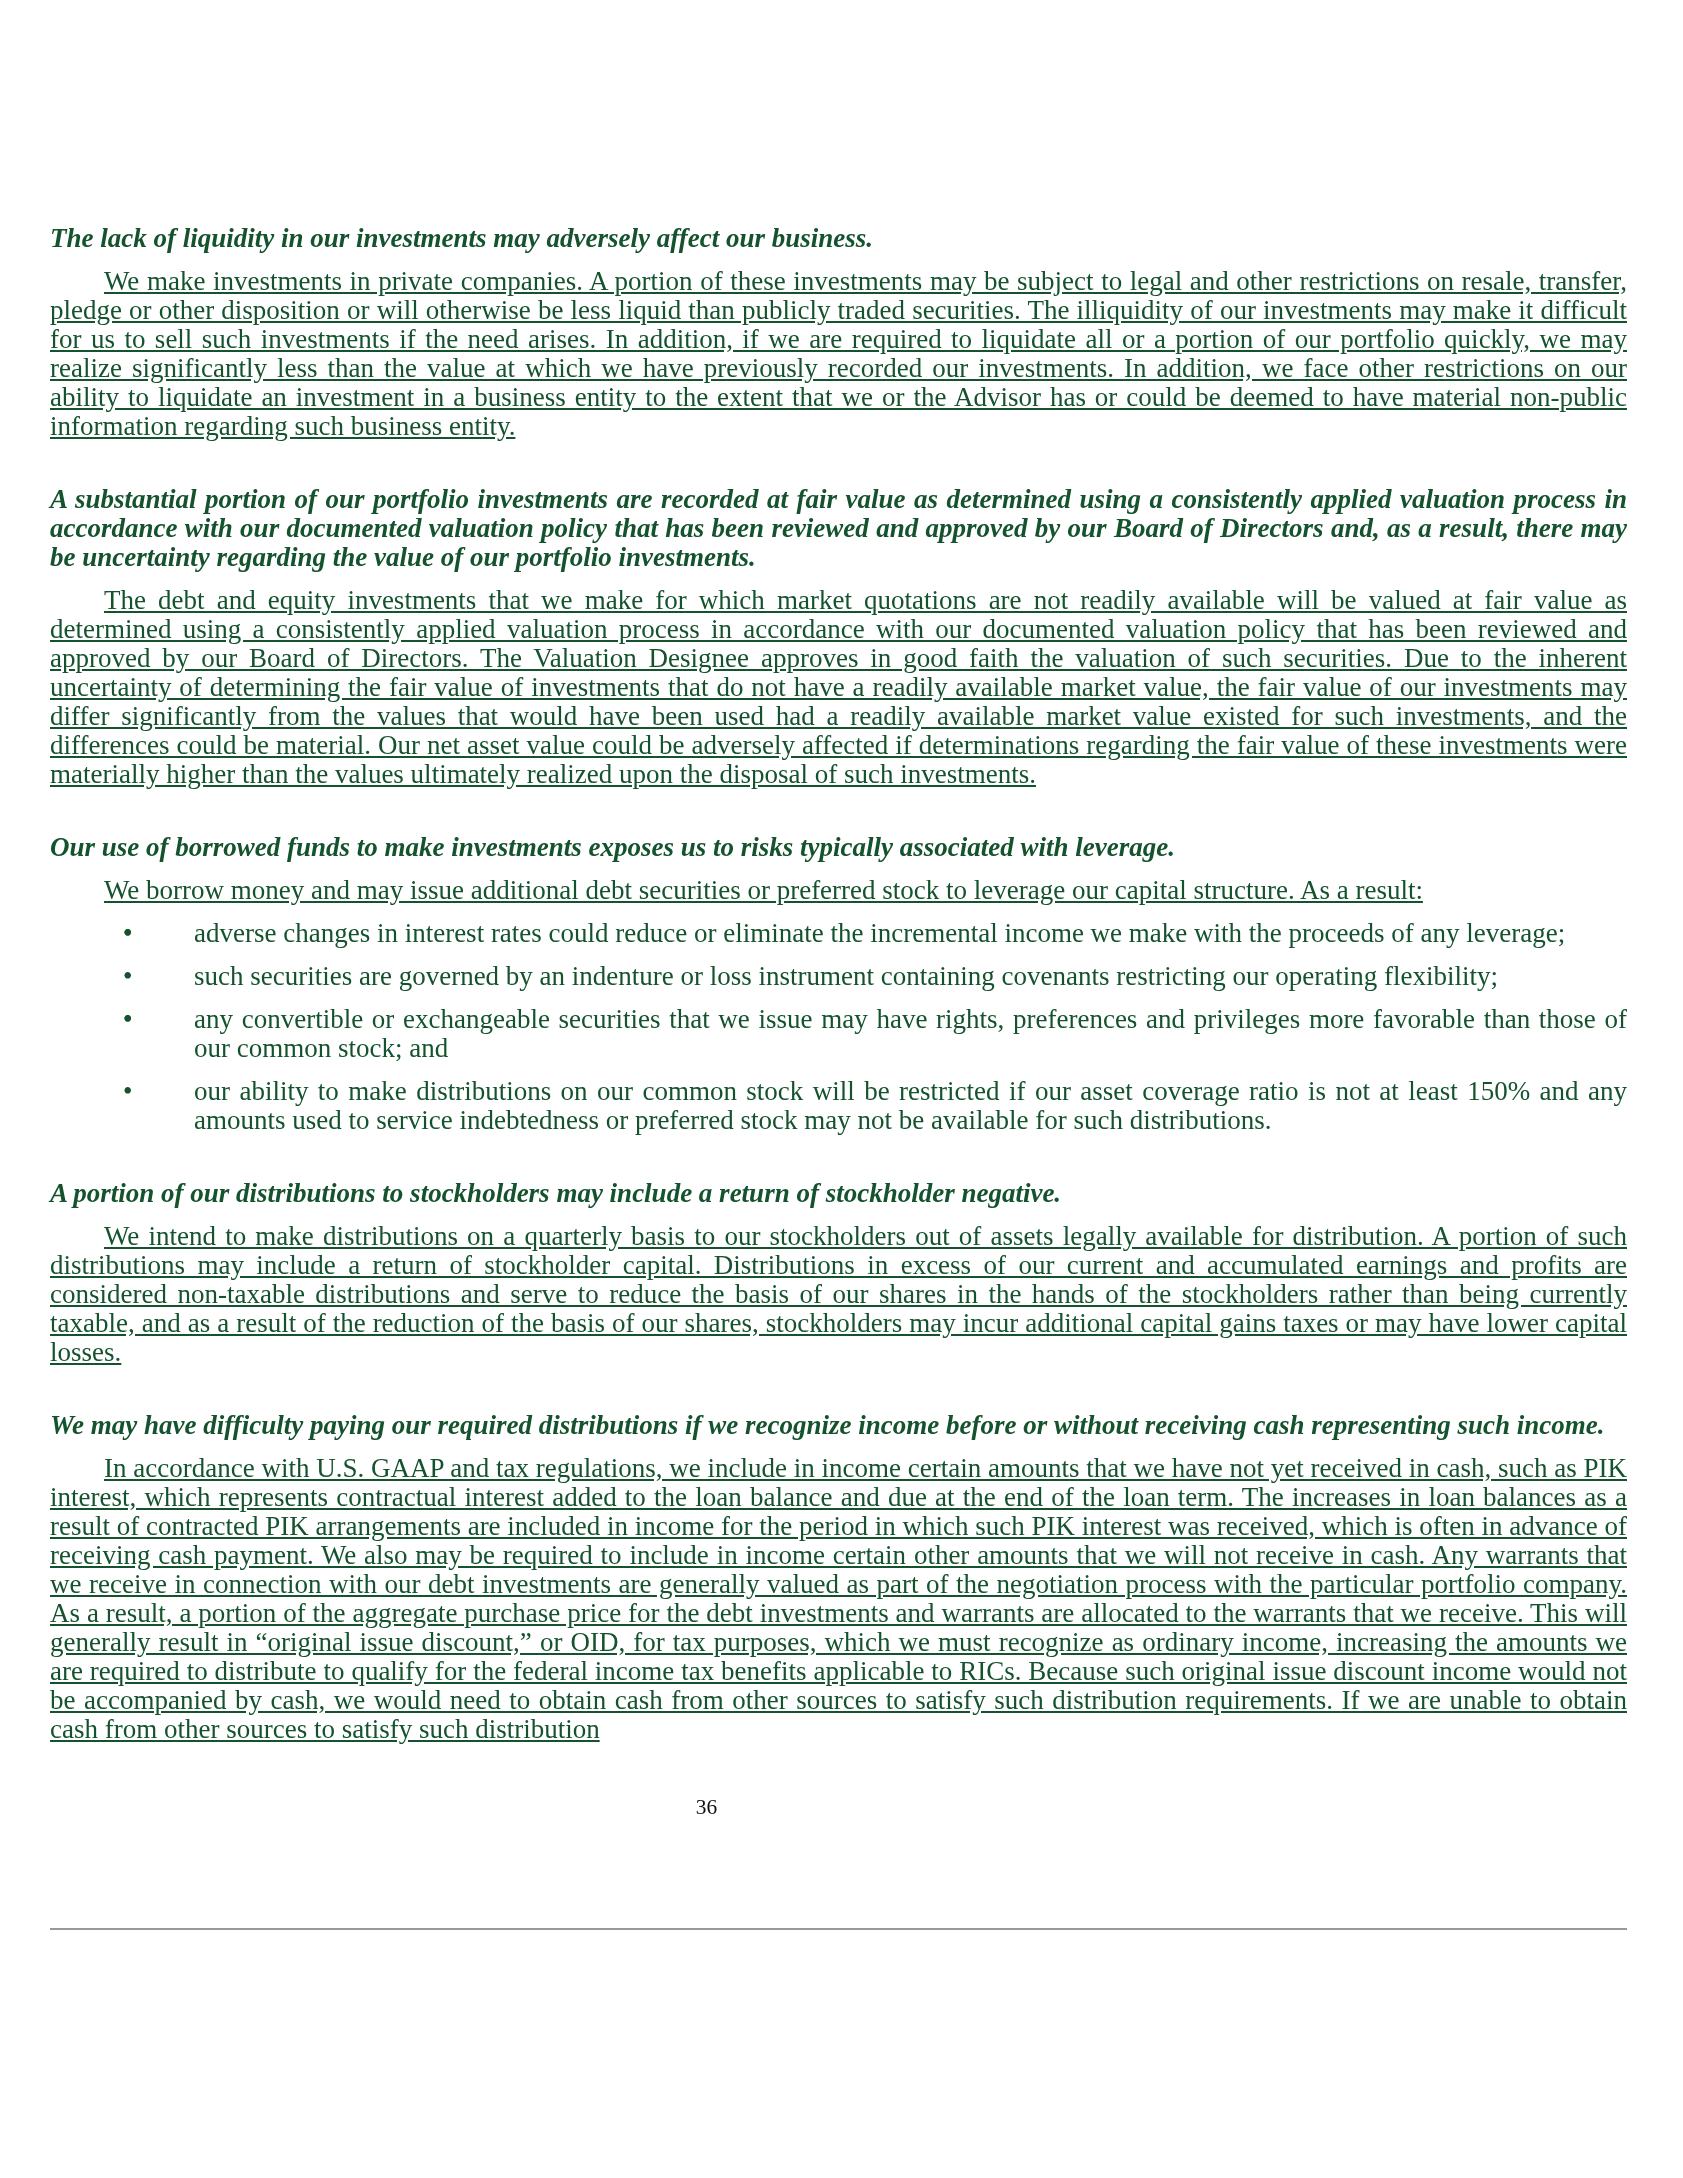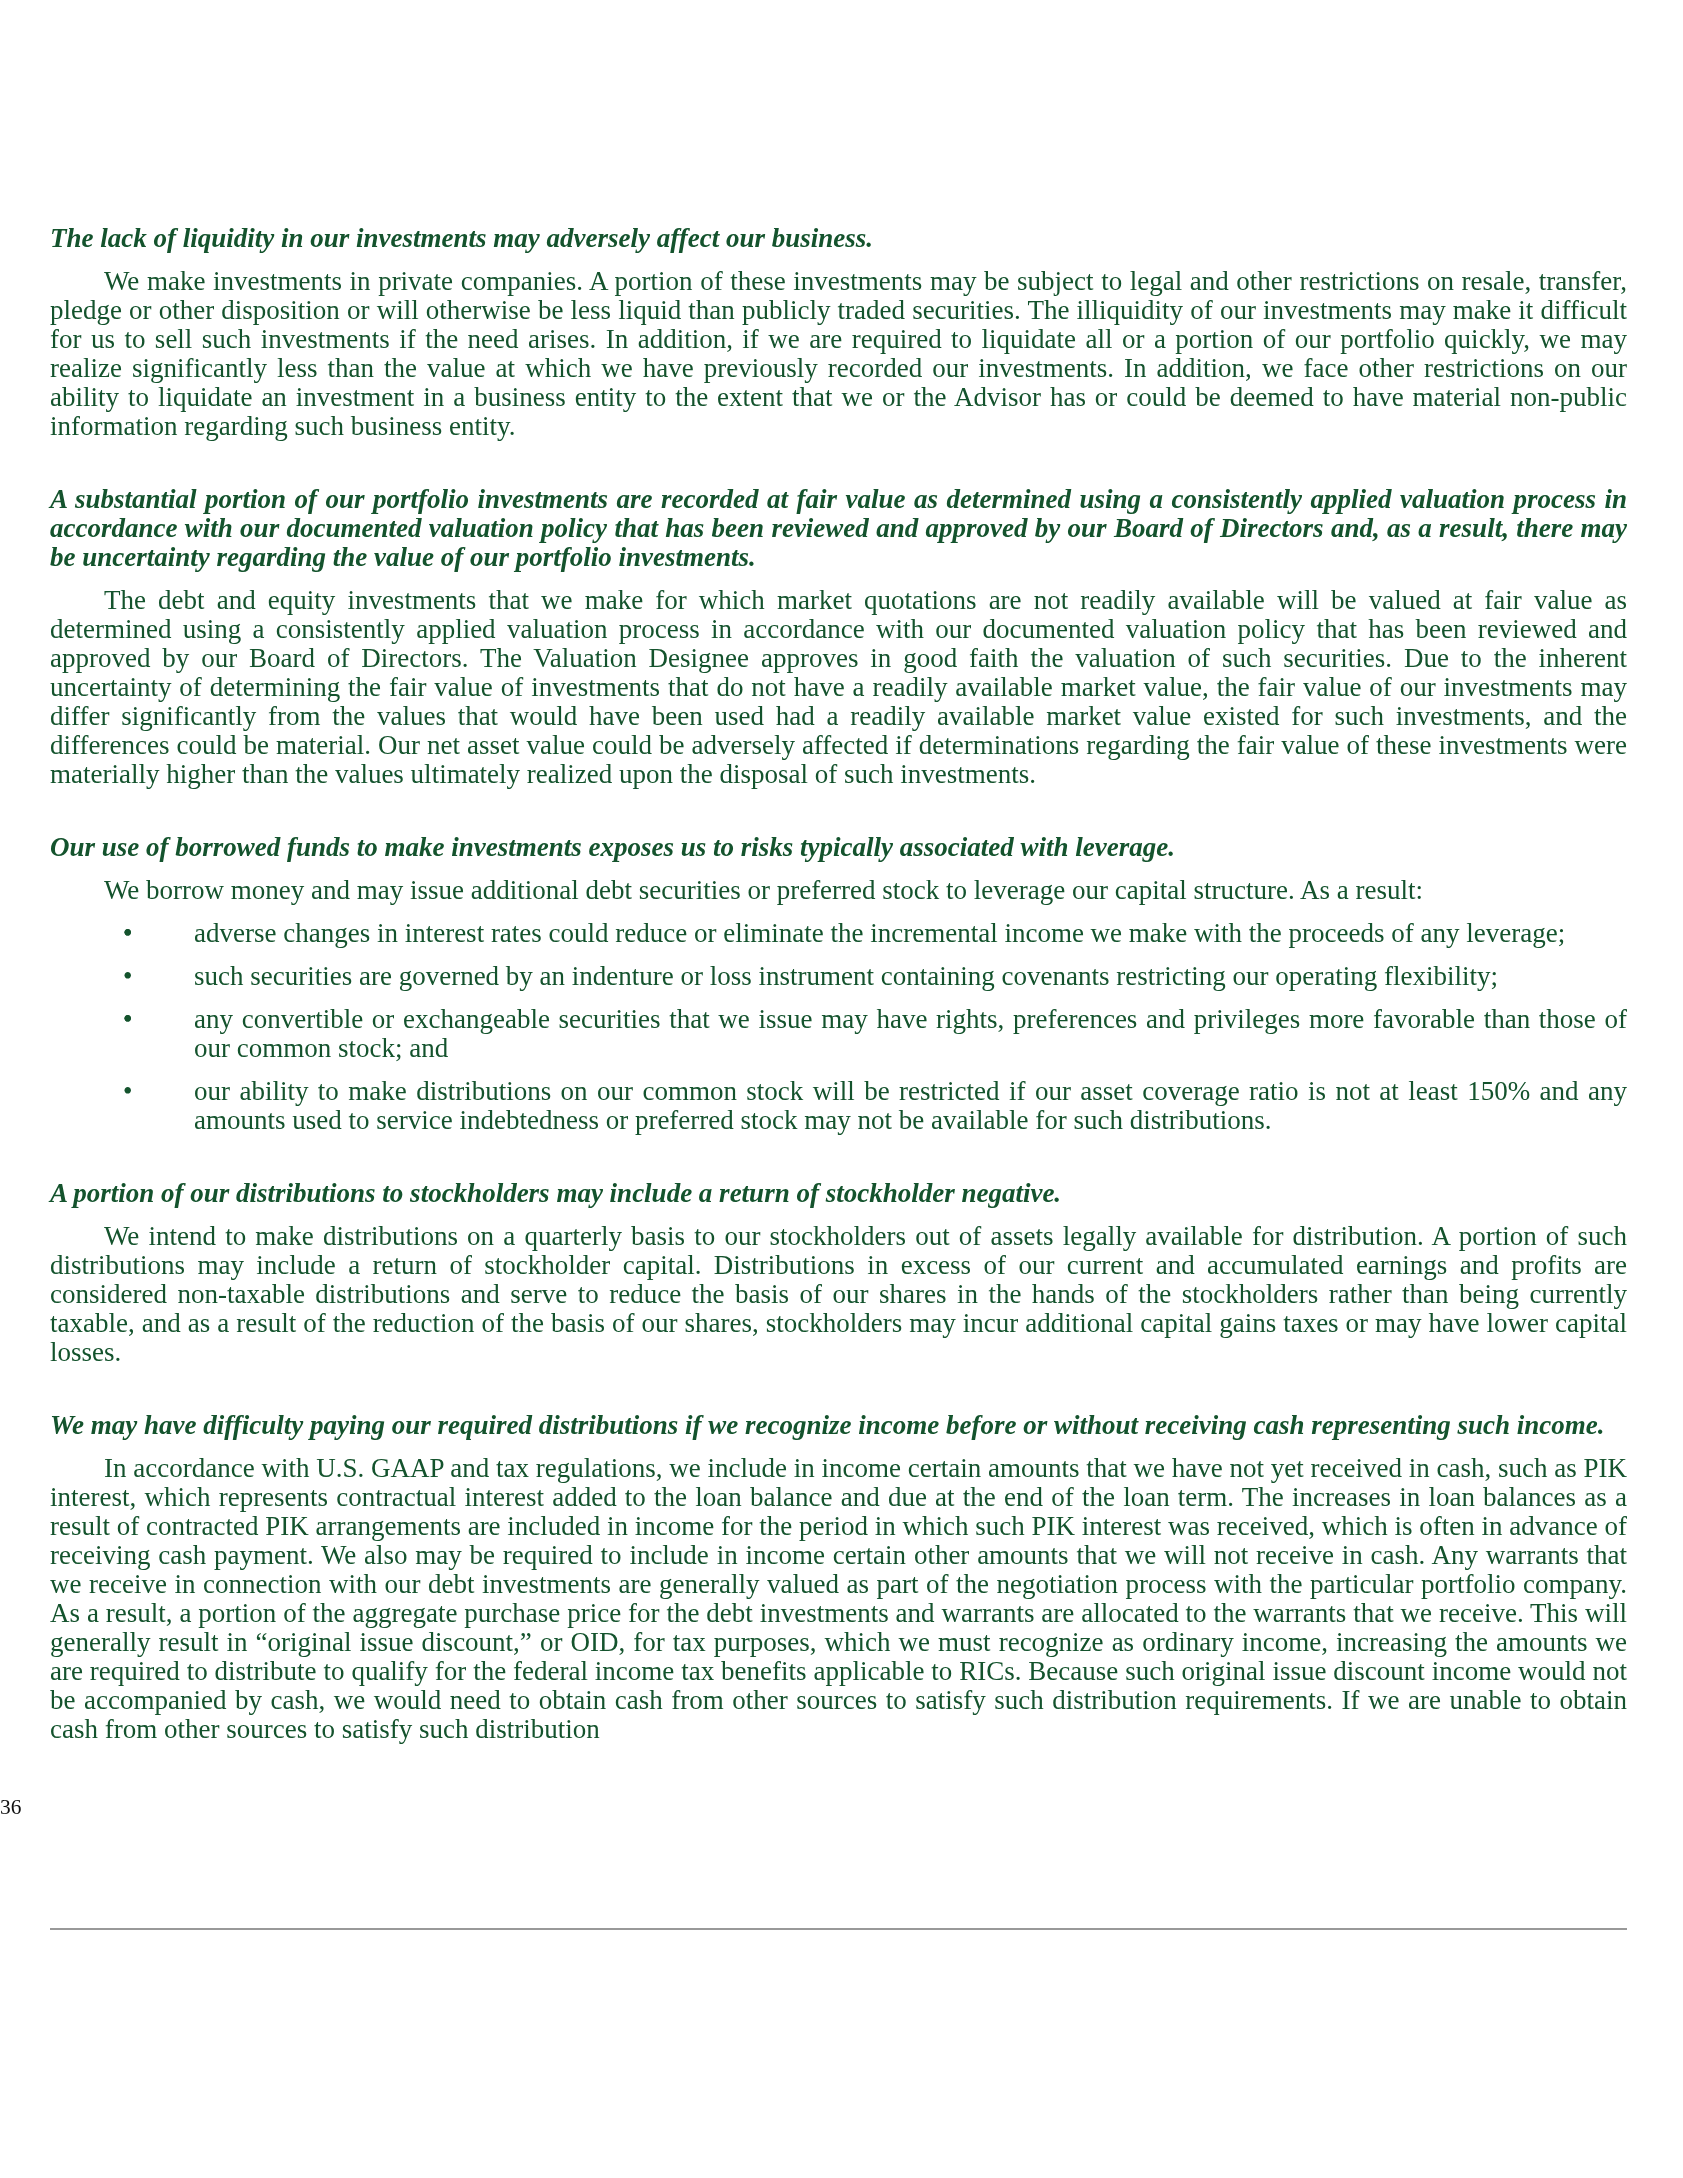--- a/index.html
+++ b/index.html
@@ -7,34 +7,34 @@
   .page {
     position: absolute; left: 50px; top: 224px; width: 1577px;
     font-family: "Liberation Serif", "DejaVu Serif", serif;
     font-size: 27px; line-height: 29px; color: #14532d;
   }
   .heading {
     font-weight: bold; font-style: italic; text-align: justify;
     margin: 0 0 14px 0;
   }
   .para {
-    text-indent: 54px; text-align: justify; margin: 0;
+    text-indent: 54px; text-align: justify; margin: 0; text-decoration: underline;
   }
   .section { margin: 0 0 44px 0; }
   .section.last { margin-bottom: 15px; }
   .bullets { list-style: none; margin: 14px 0 0 0; padding: 0; }
   .bullet-item {
     position: relative; padding-left: 144px; text-align: justify;
     margin: 0 0 14px 0;
   }
   .bullet-item:last-child { margin-bottom: 0; }
   .bullet-glyph { position: absolute; left: 73px; top: 0; }
   .page-number {
     position: absolute; left: 0; width: 1413px; top: 1795px;
-    text-align: left;
+    text-align: center;
     font-family: "Liberation Serif", "DejaVu Serif", serif;
     font-size: 21.4px; color: #111111;
   }
   .rule {
     position: absolute; left: 50px; top: 1928px; width: 1577px; height: 2px;
     background: #999999;
   }
 </style>
 </head>
 <body>

